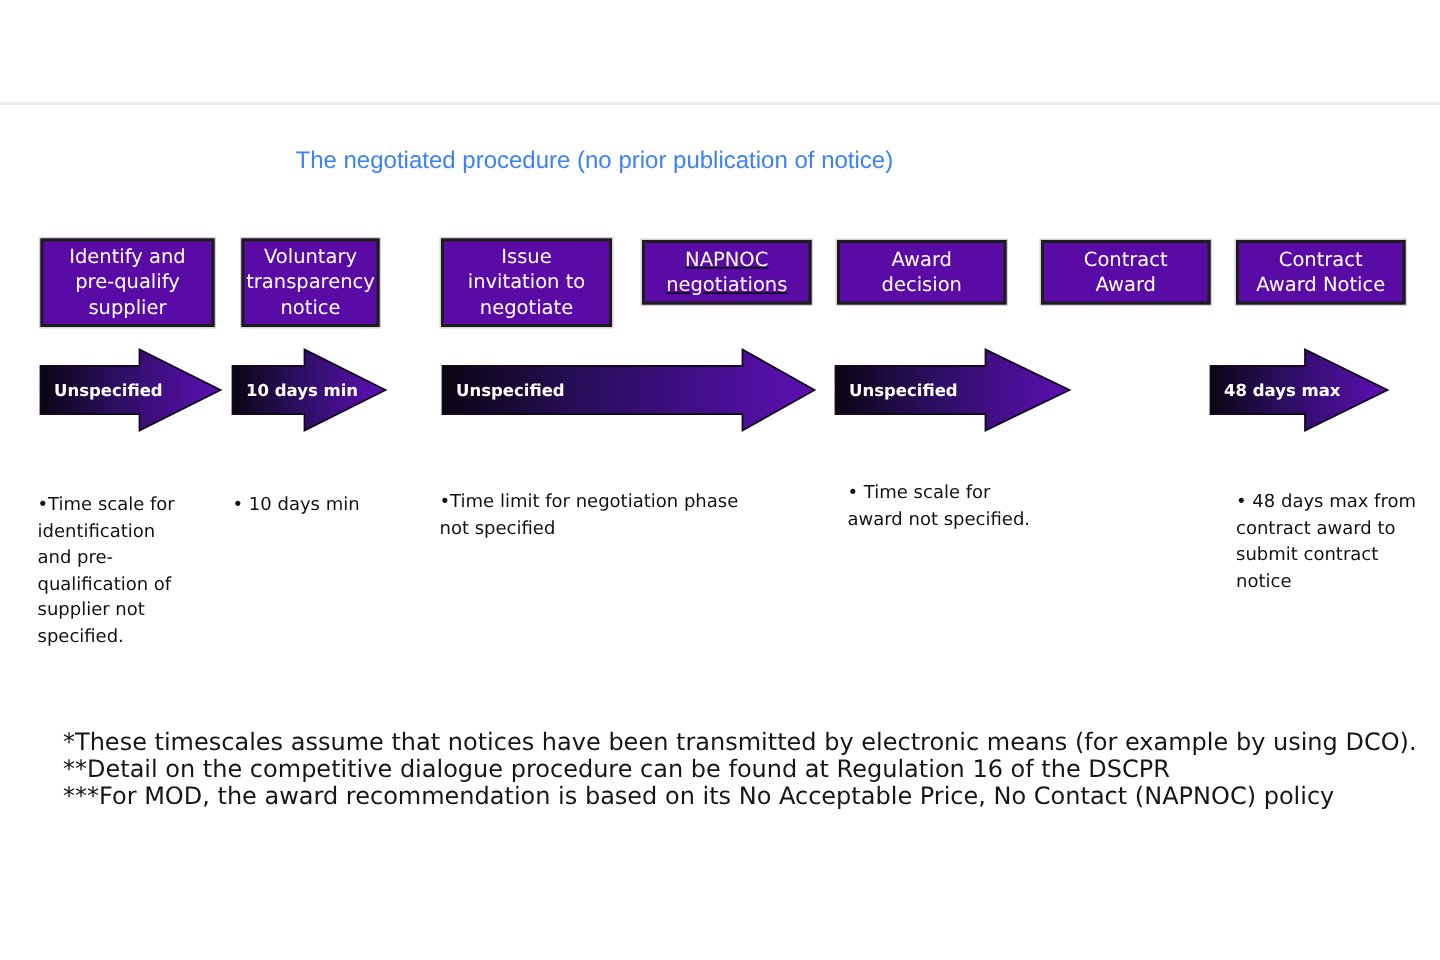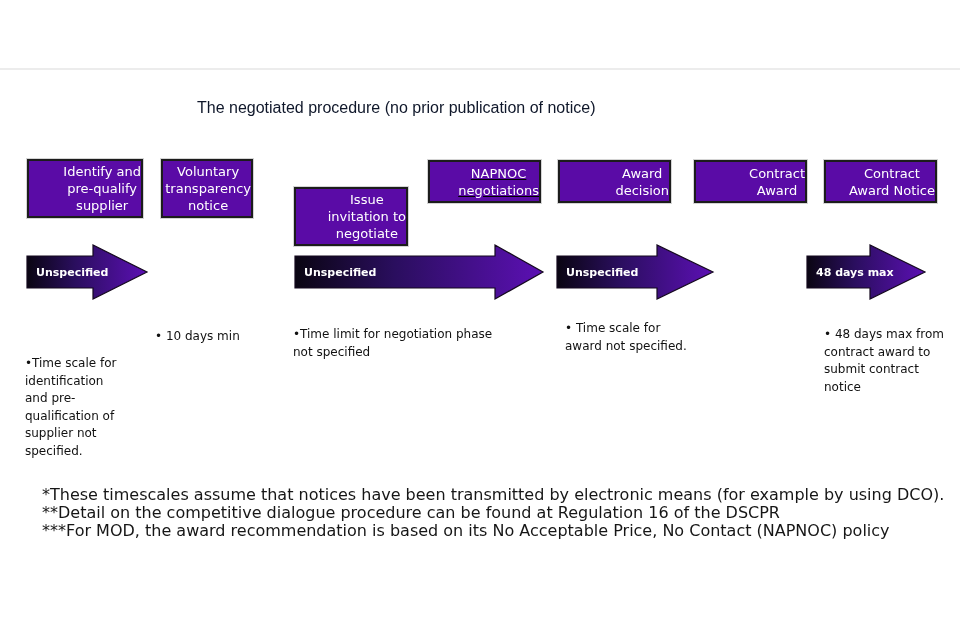--- a/index.html
+++ b/index.html
@@ -3,35 +3,35 @@
 <meta charset="utf-8">
 <style>
   html,body{margin:0;padding:0;background:#fff;}
   .canvas{
     position:relative;width:960px;height:640px;background:#ffffff;
     font-family:"DejaVu Sans",sans-serif;overflow:hidden;
   }
   .top-rule{position:absolute;left:0;top:68px;width:960px;height:2px;background:#ececec;}
   .title{
     position:absolute;left:197px;top:99px;
-    font-family:"Liberation Sans",sans-serif;font-size:16px;color:#0f172a;
+    font-family:"Liberation Sans",sans-serif;font-size:16px;color:#3b82f6;
     white-space:nowrap;
   }
   .stage-box{
     position:absolute;top:159px;height:59px;width:116px;
     background:#5a0ba6;border:2px solid #1c1c1c;box-shadow:0 0 0 1px #d4d4d4;
     box-sizing:border-box;
-    display:flex;align-items:center;justify-content:flex-end;
+    display:flex;align-items:center;justify-content:center;
   }
   .stage-box.short{top:160px;height:43px;width:113px;}
   .stage-label{
     color:#ffffff;font-size:13px;line-height:17px;text-align:center;
     white-space:pre-line;
   }
-  .arrow{position:absolute;top:244px;height:56px;}
+  .arrow{position:absolute;top:232px;height:56px;}
   .arrow svg{overflow:visible;display:block;}
   .arrow-label{
     position:absolute;left:9px;top:12px;height:32px;
     display:flex;align-items:center;
     color:#ffffff;font-size:11px;font-weight:700;white-space:nowrap;
   }
   .note{
     position:absolute;color:#111111;font-size:12px;line-height:17.5px;
     white-space:pre-line;
   }
@@ -68,21 +68,21 @@
   <div class="stage-box" style="left:27px;">
     <span class="stage-label">Identify and
 pre-qualify
 supplier</span>
   </div>
   <div class="stage-box" style="left:161px;width:92px;">
     <span class="stage-label">Voluntary
 transparency
 notice</span>
   </div>
-  <div class="stage-box" style="left:294px;width:114px;margin-top:28px;">
+  <div class="stage-box" style="left:294px;width:114px;">
     <span class="stage-label">Issue
 invitation to
 negotiate</span>
   </div>
   <div class="stage-box short" style="left:428px;text-decoration:underline;">
     <span class="stage-label">NAPNOC
 negotiations</span>
   </div>
   <div class="stage-box short" style="left:558px;">
     <span class="stage-label">Award
@@ -97,41 +97,47 @@
 Award Notice</span>
   </div>
 
   
   <div class="arrow" style="left:27px;width:120px;">
     <svg width="120" height="56" viewBox="0 0 120 56">
       <polygon points="0,12 66,12 66,1 120,28 66,55 66,44 0,44" fill="url(#arrowGrad)" stroke="#15091f" stroke-width="1.2"></polygon>
     </svg>
     <span class="arrow-label">Unspecified</span>
   </div>
+  <div class="arrow" style="left:155px;width:102px;">
+    <svg width="102" height="56" viewBox="0 0 102 56">
+      <polygon points="0,12 48,12 48,1 102,28 48,55 48,44 0,44" fill="url(#arrowGrad)" stroke="#15091f" stroke-width="1.2"></polygon>
+    </svg>
+    <span class="arrow-label">10 days min</span>
+  </div>
   <div class="arrow" style="left:295px;width:248px;">
     <svg width="248" height="56" viewBox="0 0 248 56">
       <polygon points="0,12 200,12 200,1 248,28 200,55 200,44 0,44" fill="url(#arrowGrad)" stroke="#15091f" stroke-width="1.2"></polygon>
     </svg>
     <span class="arrow-label">Unspecified</span>
   </div>
   <div class="arrow" style="left:557px;width:156px;">
     <svg width="156" height="56" viewBox="0 0 156 56">
       <polygon points="0,12 100,12 100,1 156,28 100,55 100,44 0,44" fill="url(#arrowGrad)" stroke="#15091f" stroke-width="1.2"></polygon>
     </svg>
     <span class="arrow-label">Unspecified</span>
   </div>
   <div class="arrow" style="left:807px;width:118px;text-align:right;">
     <svg width="118" height="56" viewBox="0 0 118 56">
       <polygon points="0,12 63,12 63,1 118,28 63,55 63,44 0,44" fill="url(#arrowGrad)" stroke="#15091f" stroke-width="1.2"></polygon>
     </svg>
     <span class="arrow-label">48 days max</span>
   </div>
 
   
-  <div class="note" style="left:25px;top:328px;width:132px;margin-top:27px;">•Time scale for
+  <div class="note" style="left:25px;top:328px;width:132px;">•Time scale for
 identification
 and pre-
 qualification of
 supplier not
 specified.</div>
   <div class="note" style="left:155px;top:328px;width:130px;">• 10 days min</div>
   <div class="note" style="left:293px;top:326px;width:260px;">•Time limit for negotiation phase
 not specified</div>
   <div class="note" style="left:565px;top:320px;width:180px;">• Time scale for
 award not specified.</div>

